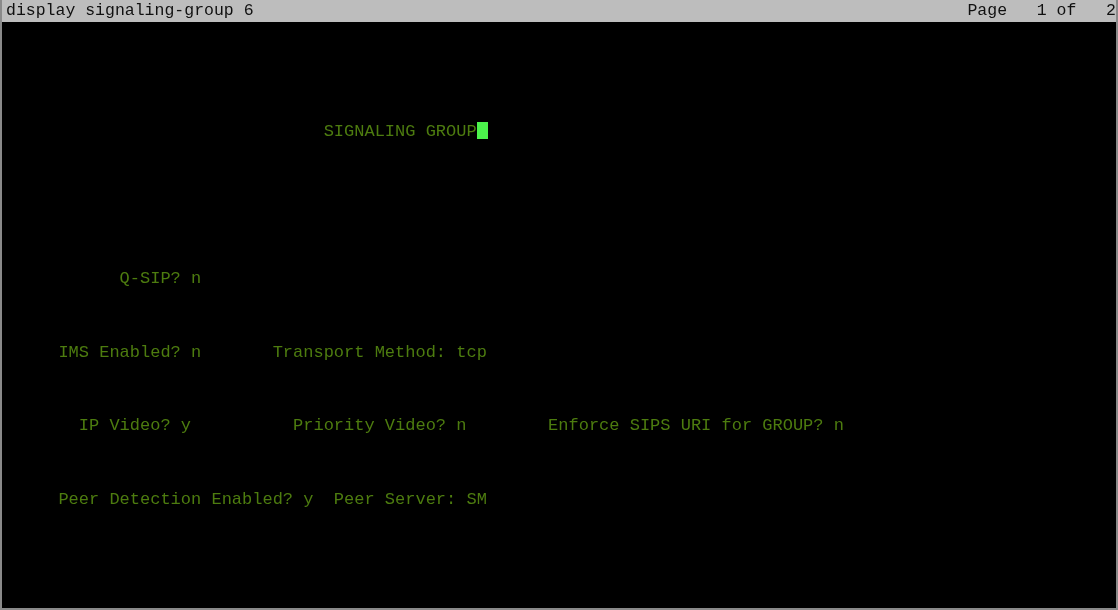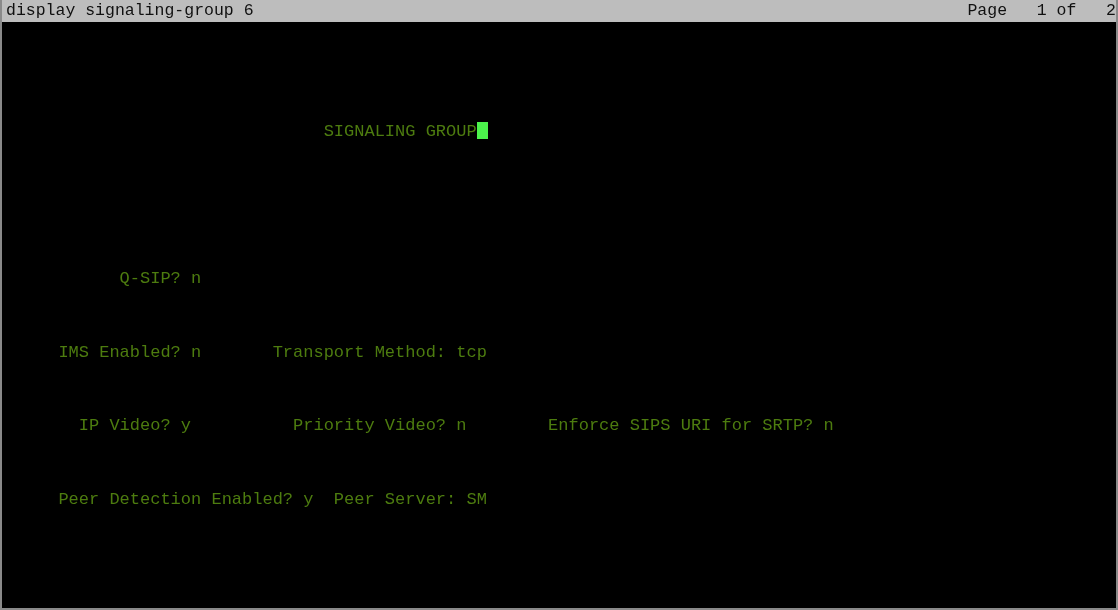--- a/index.html
+++ b/index.html
@@ -96,21 +96,21 @@
 
   <div class="screen">
 
     <div class="title-row">
       <span>                      </span><span>SIGNALING GROUP</span><span class="cursor-block"></span>
     </div>
 
     <div class="row"></div>
     <div class="row">        Q-SIP? n</div>
     <div class="row">  IMS Enabled? n       Transport Method: tcp</div>
-    <div class="row">    IP Video? y          Priority Video? n        Enforce SIPS URI for SRTP? n</div>
+    <div class="row">    IP Video? y          Priority Video? n        Enforce SIPS URI for GROUP? n</div>
     <div class="row">  Peer Detection Enabled? y  Peer Server: SM</div>
     
     
     
     
     
     
     
     
     

